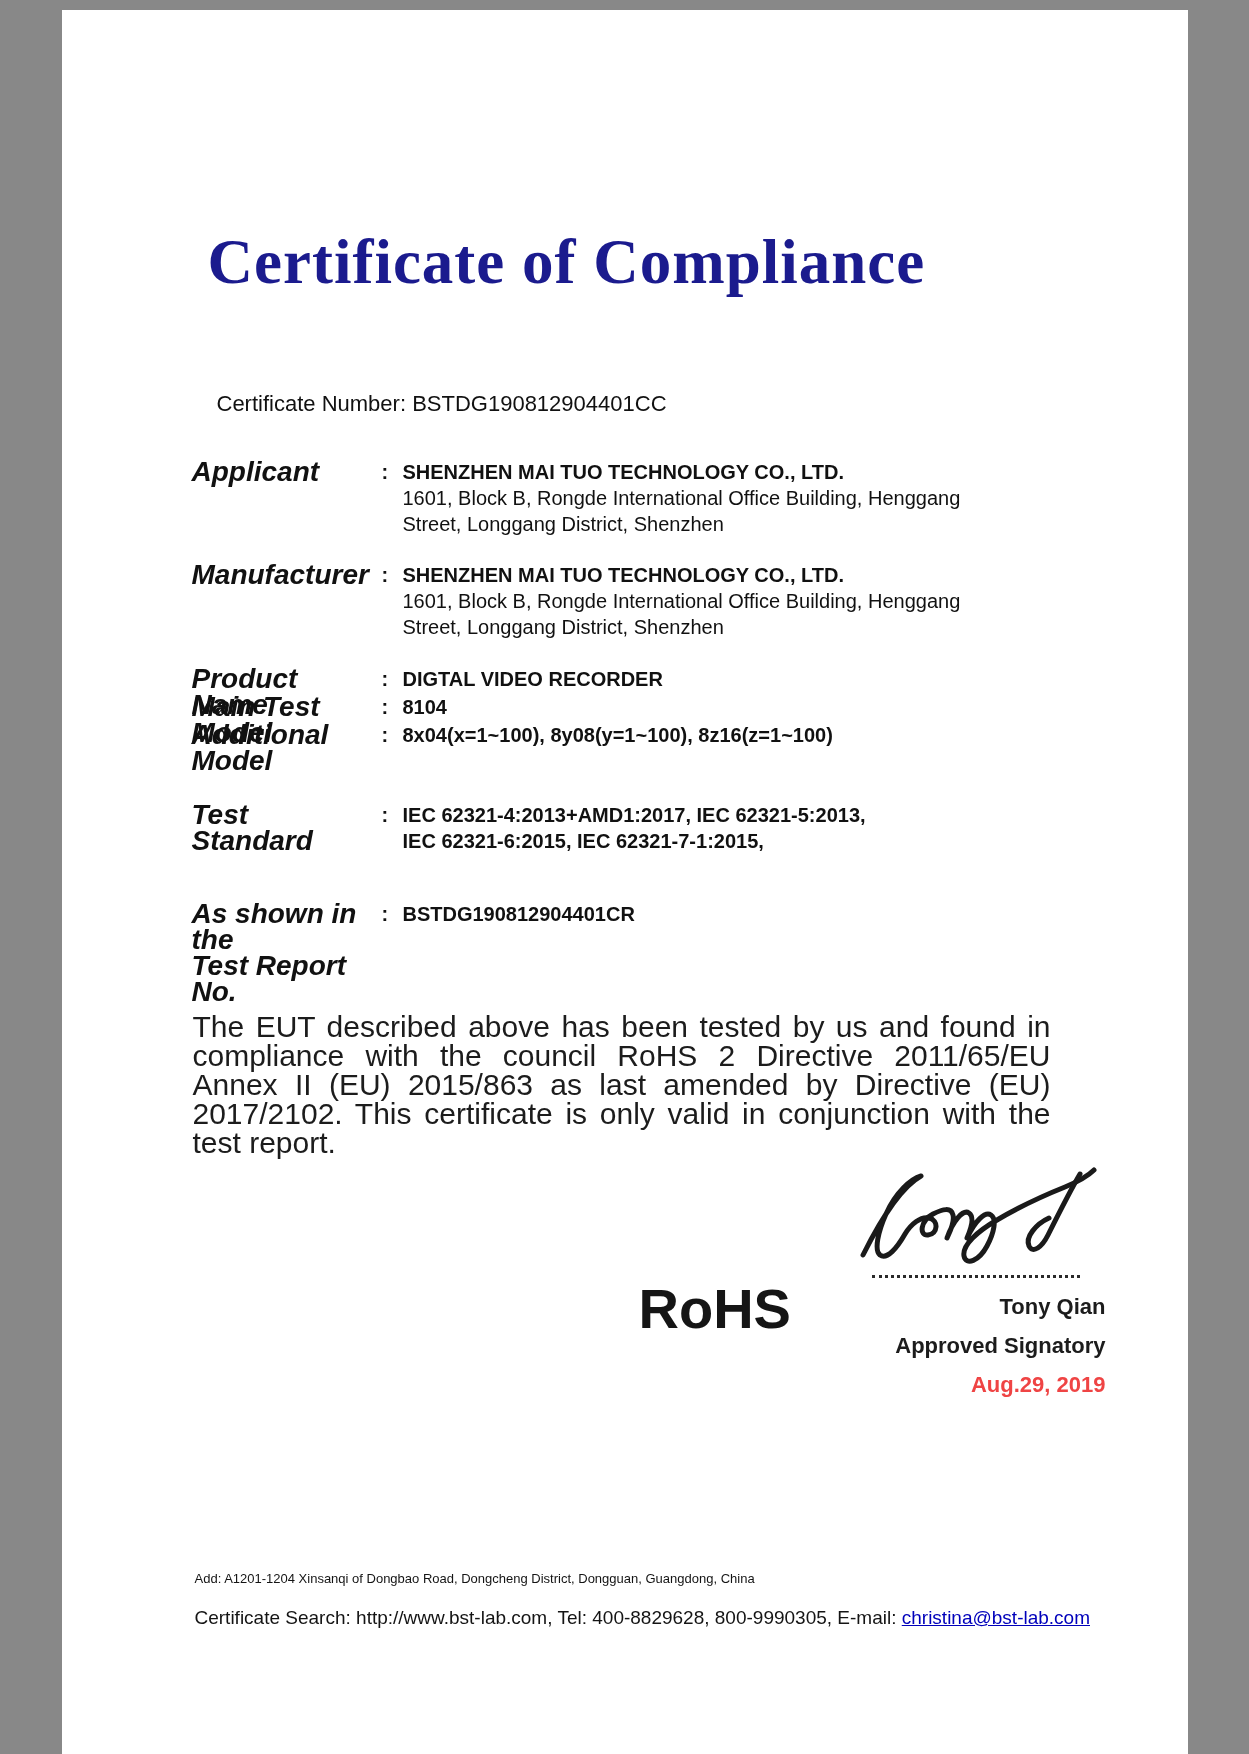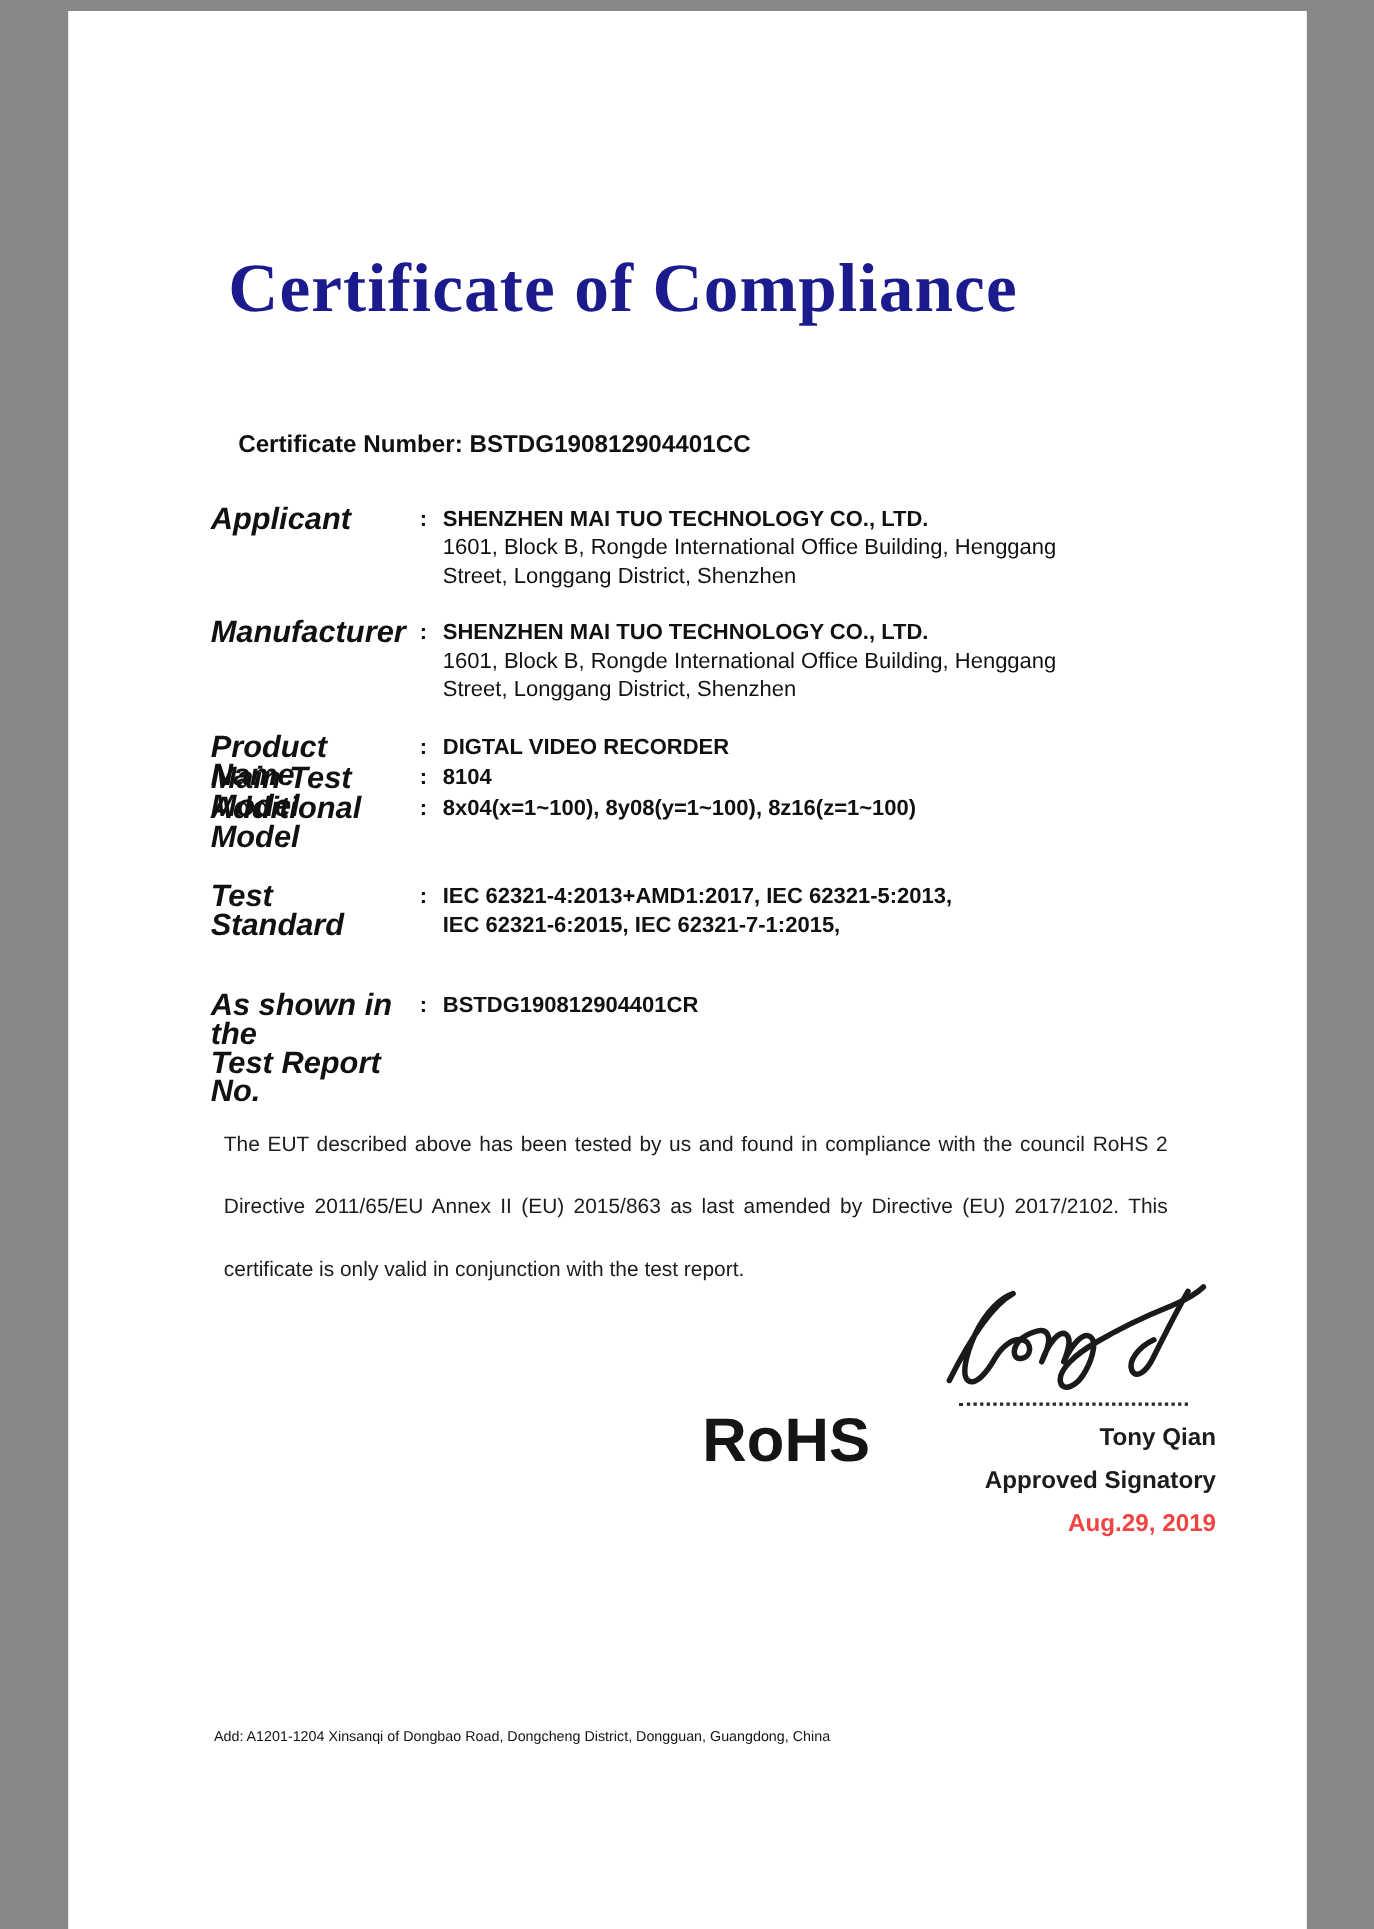--- a/index.html
+++ b/index.html
@@ -17,40 +17,40 @@
     position:absolute;left:146px;top:216px;
     font-family:"Liberation Serif", serif;
     font-weight:bold;
     font-size:63px;
     letter-spacing:1px;
     color:#1b1b8e;
     white-space:nowrap;
   }
   .cert-number{
     position:absolute;left:155px;top:381px;
-    font-size:22px;font-weight:700;white-space:nowrap;
+    font-size:22px;font-weight:400;white-space:nowrap;
   }
   .row{position:absolute;left:0;width:1249px;}
   .row .lbl{
     position:absolute;left:130px;top:0;width:185px;
     font-size:28px;font-weight:bold;line-height:26px;font-style:italic;
   }
   .row .colon{
     position:absolute;left:320px;top:0;
     font-size:20px;font-weight:bold;line-height:26px;
   }
   .row .val{
     position:absolute;left:341px;top:0;width:580px;
     font-size:20px;line-height:26px;
   }
   .row .val .vb{font-weight:bold;}
   .row .val .vl{font-weight:normal;}
   .statement{
-    position:absolute;left:142px;top:1002px;width:858px;
-    font-size:19px;line-height:57px;
+    position:absolute;left:131px;top:1002px;width:858px;
+    font-size:30px;line-height:29px;
     text-align:justify;
     color:#1c1c1c;
   }
   .rohs-mark{
     position:absolute;left:577px;top:1266px;
     font-size:56px;font-weight:900;
     letter-spacing:0px;color:#151515;
     font-family:"Liberation Sans", sans-serif;
   }
   .sig-block{
@@ -168,14 +168,17 @@
         <path d="M233 17 C223 34, 211 58, 201 78 C195 90, 186 97, 182 89 C178 80, 189 67, 202 61"></path>
       </g>
     </svg>
     <div class="sig-dotted"></div>
     <div class="sig-name">Tony Qian</div>
     <div class="sig-role">Approved Signatory</div>
     <div class="sig-date">Aug.29, 2019</div>
   </div>
 
   <div class="footer-address">Add: A1201-1204 Xinsanqi of Dongbao Road, Dongcheng District, Dongguan, Guangdong, China</div>
+  <div class="footer-search">
+    <span>Certificate Search: http://www.bst-lab.com, Tel: 400-8829628, 800-9990305, E-mail: </span><a>christina@bst-lab.com</a>
+  </div>
 
 </div>
 
 </body></html>

